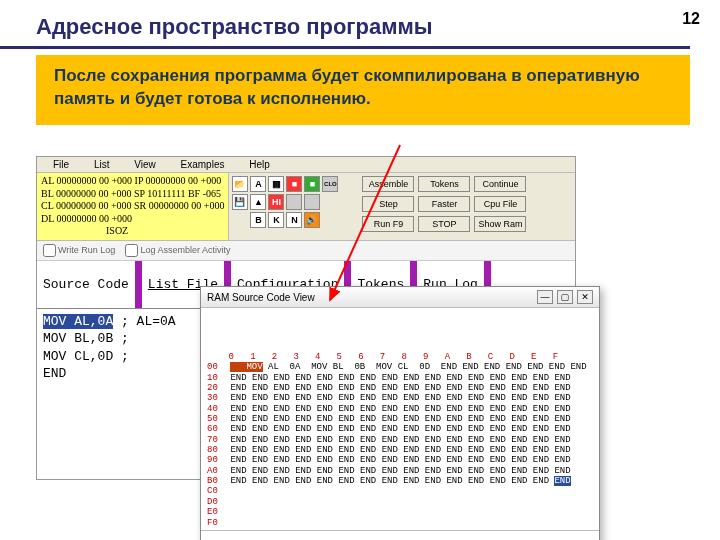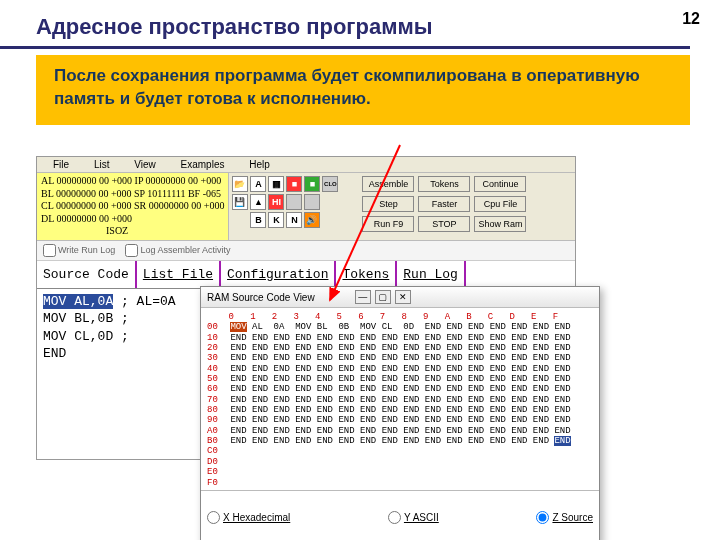--- a/index.html
+++ b/index.html
@@ -111,22 +111,22 @@
   }
   .log-row input { margin-right:2px; vertical-align:middle; }
   .tabs {
     display: flex;
     font-family: "Courier New", monospace;
     font-size: 13px;
     background: #fff;
     border-bottom: 1px solid #888;
   }
   .tab {
-    padding: 6px 6px;
-    border-right: 2px solid #a21caf;
+    padding: 16px 6px;
+    border-right: 7px solid #a21caf;
     text-decoration: underline;
   }
   .tab:first-child { text-decoration: none; }
   .src-area {
     background: #fff;
     font-family: "Courier New", monospace;
     font-size: 13px;
     padding: 4px 6px 70px 6px;
     line-height: 1.35;
     min-height: 170px;
@@ -139,20 +139,21 @@
     top: 286px;
     width: 400px;
     background: #fff;
     border: 1px solid #888;
     box-shadow: 3px 3px 8px rgba(0,0,0,.3);
     font-family: Tahoma, sans-serif;
   }
   .ram-title {
     display: flex;
     align-items: center;
+    justify-content: space-between;
     background: linear-gradient(#fefefe,#e6e6e6);
     padding: 3px 6px;
     font-size: 10px;
     border-bottom: 1px solid #bbb;
     gap: 40px;
   }
   .win-btns { display:flex; gap:4px; }
   .win-btns div {
     width:16px; height:14px;
     border:1px solid #888;
@@ -160,24 +161,25 @@
     font-size:9px;
     text-align:center;
     line-height:12px;
   }
   .ram-grid {
     font-family: "Courier New", monospace;
     font-size: 9px;
     padding: 4px 6px 2px 6px;
     line-height: 1.15;
     white-space: pre;
+    margin-top: 40px;
   }
   .ram-grid .hdr { color:#c00; }
   .ram-grid .addr { color:#c00; display:inline-block; width:18px; }
-  .ram-grid .mov0 { background:#c2410c; color:#fff; }
+  .ram-grid .mov0 { background:#c2410c; color:#fff;padding-left:16px; }
   .ram-grid .endhl { background:#2a4b9b; color:#fff; }
   .ram-footer {
     border-top:1px solid #bbb;
     padding: 20px 6px;
     font-size: 10px;
     display:flex;
     gap: 14px;
     justify-content: space-between;
   }
   .ram-footer label { display:flex; align-items:center; gap:3px; }

